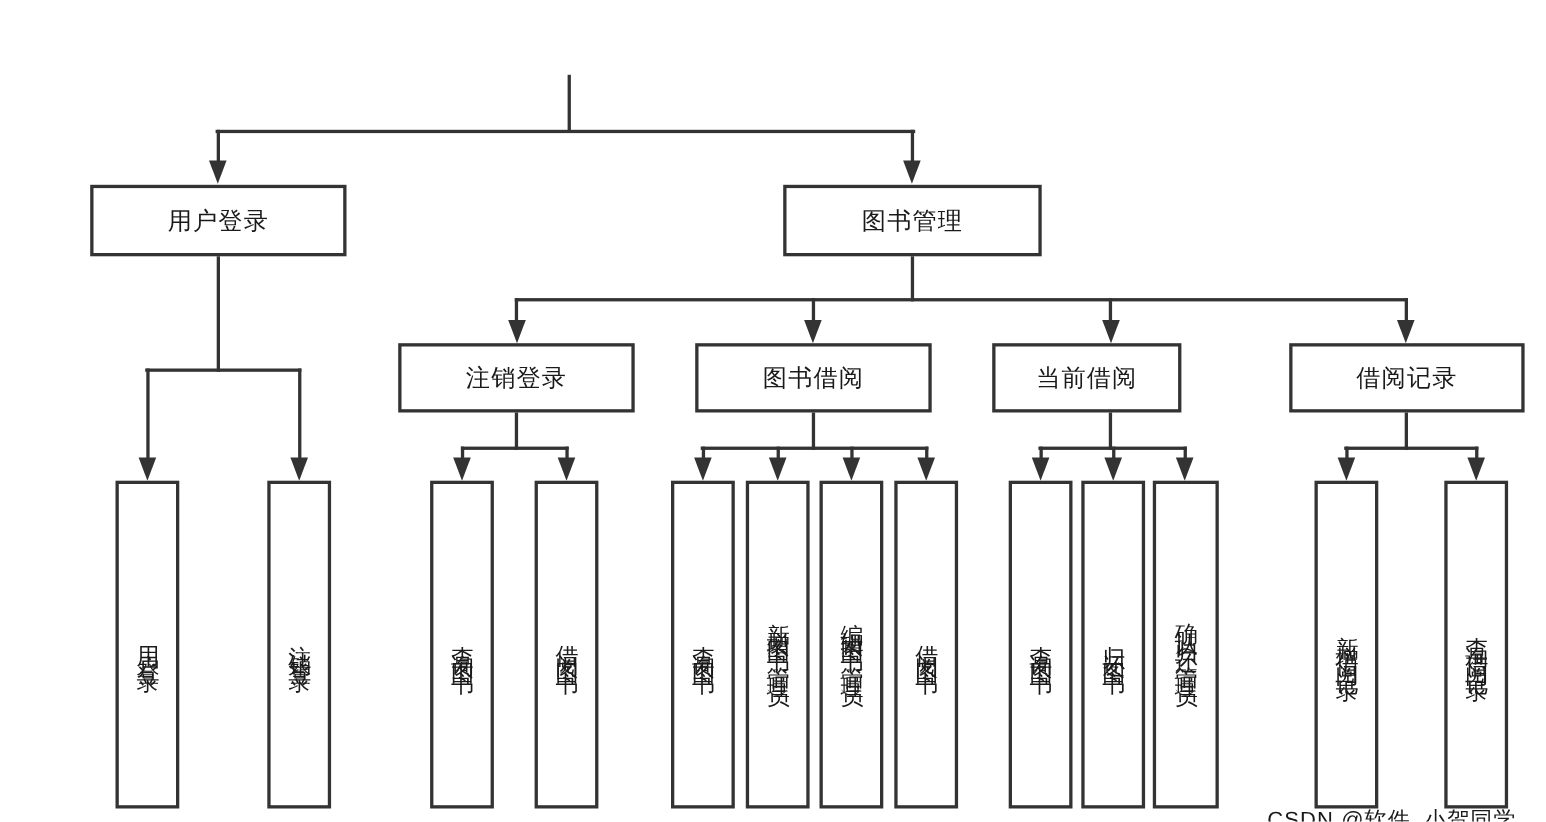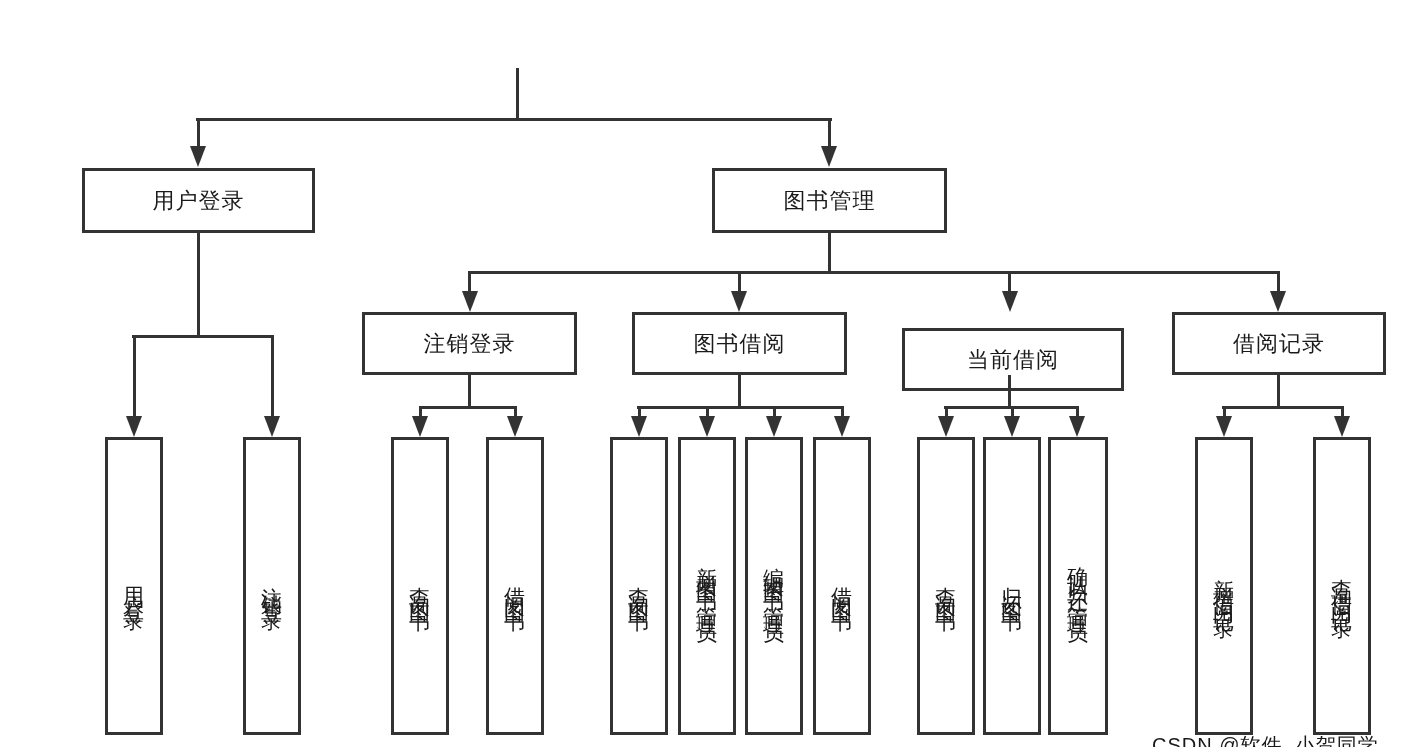--- a/index.html
+++ b/index.html
@@ -110,21 +110,21 @@
     <div class="vline" style="left:1277px; top:271px; height:22px;"></div>
     <div class="arrow" style="left:1270px; top:291px;"></div>
   </div>
 
   <div class="hbox" style="left:362px; top:312px; width:215px; height:63px;">
     <span>注销登录</span>
   </div>
   <div class="hbox" style="left:632px; top:312px; width:215px; height:63px;">
     <span>图书借阅</span>
   </div>
-  <div class="hbox" style="left:902px; top:328px; width:222px; height:63px;text-align:center;">
+  <div class="hbox" style="left:902px; top:312px; width:172px; height:63px;text-align:center;">
     <span>当前借阅</span>
   </div>
   <div class="hbox" style="left:1172px; top:312px; width:214px; height:63px;">
     <span>借阅记录</span>
   </div>
 
   <div>
     <div class="vline" style="left:468px; top:375px; height:34px;"></div>
     <div class="hline" style="left:419px; top:406px; width:98px;"></div>
     <div class="vline" style="left:419px; top:406px; height:12px;"></div>

